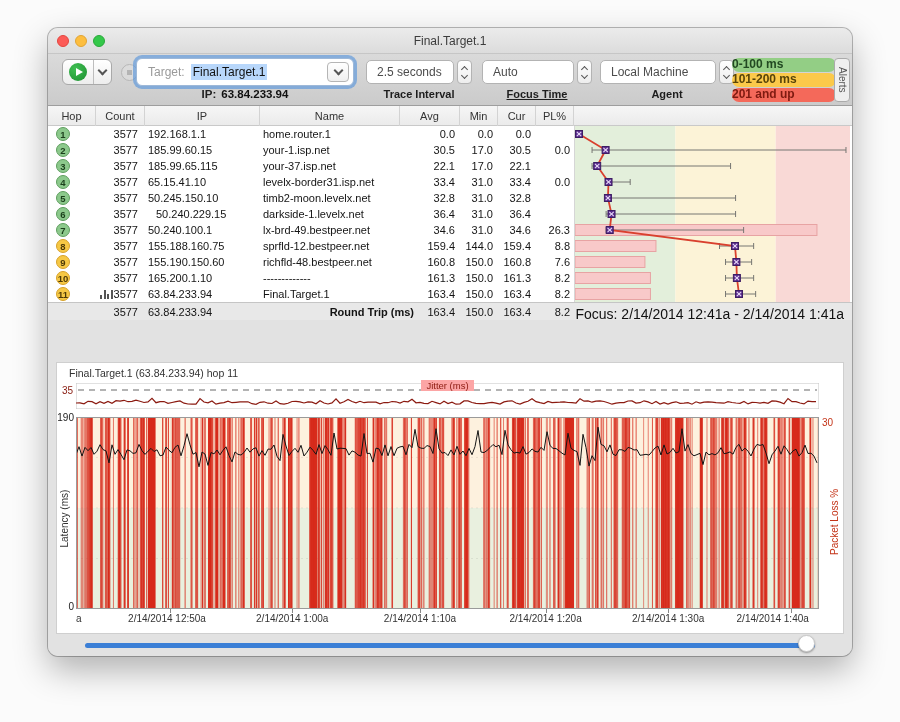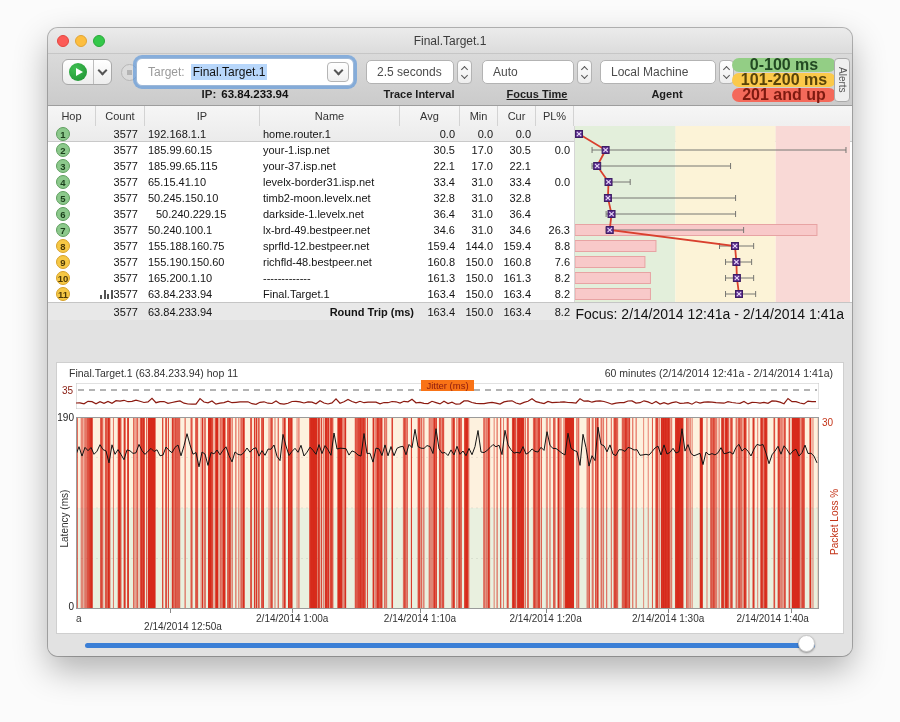--- a/index.html
+++ b/index.html
@@ -37,26 +37,26 @@
   .tool-caption { position:absolute; top:34px; font-size:11px; font-weight:bold; color:#1d1d1d; text-align:center; }
   .ipcap { position:absolute; left:88px; top:34px; width:218px; text-align:center; font-size:11.5px; font-weight:bold; color:#111; }
   .ipcap .iplbl { color:#222; margin-right:5px; }
   .select { position:absolute; top:6px; height:24px; background:#fff; border:1px solid #b3b3b3; border-radius:5px;
             font-size:12px; color:#4c4c4c; display:flex; align-items:center; padding-left:10px; }
   .stepper { position:absolute; top:6px; width:15px; height:24px; background:linear-gradient(#fff,#ededed);
              border:1px solid #b3b3b3; border-radius:4px; display:flex; flex-direction:column; align-items:center; justify-content:center; gap:1px; }
   .st-up { width:5px; height:5px; border-left:1.6px solid #555; border-top:1.6px solid #555; transform:rotate(45deg); }
   .st-dn { width:5px; height:5px; border-right:1.6px solid #555; border-bottom:1.6px solid #555; transform:rotate(45deg); }
   .legend { position:absolute; left:684px; top:4px; width:104px; display:flex; flex-direction:column; gap:1.5px; }
-  .pill { height:13.5px; border-radius:8px; font-size:16px; font-weight:bold; text-align:center; line-height:13.5px; }
+  .pill { height:13.5px; border-radius:8px; font-size:12px; font-weight:bold; text-align:left; line-height:13.5px; }
   .alerts-tab { position:absolute; left:786px; top:4px; width:16px; height:44px; background:#efefef; border:1px solid #ababab;
                 border-radius:4px; writing-mode:vertical-rl; text-align:center; font-size:10px; color:#555; line-height:14px; }
   
   .table { position:absolute; left:0; top:78px; width:100%; height:214px; background:#fff; }
-  .thead { position:absolute; left:0; top:0; width:100%; height:36px; background:linear-gradient(#f6f6f6,#ebebeb);
+  .thead { position:absolute; left:0; top:0; width:100%; height:20px; background:linear-gradient(#f6f6f6,#ebebeb);
            border-bottom:1px solid #c9c9c9; }
   .th { position:absolute; top:0; height:20px; line-height:20px; font-size:11px; color:#333; text-align:center;
         border-right:1px solid #d3d3d3; }
   .th-scale { position:absolute; top:0; right:0; left:526px; height:20px; line-height:20px; font-size:11px; color:#222;
               text-align:right; padding-right:8px; }
   .rows { position:absolute; left:0; top:0; width:100%; height:214px; }
   .trow { position:absolute; left:0; width:100%; height:16px; font-size:11px; color:#141414; }
   .cell { position:absolute; top:1.5px; white-space:nowrap; overflow:hidden; }
   .badge { position:absolute; left:8px; top:1px; width:14px; height:14px; border-radius:50%; font-size:9.5px; font-weight:bold;
            text-align:center; line-height:14px; }
@@ -69,21 +69,21 @@
               font-size:11px; color:#141414; }
   .tsummary .cell { top:2.5px; }
   .rt-label { font-weight:bold; }
   .focus-text { position:absolute; right:8px; top:2.5px; font-size:14px; color:#111; }
   
   .gap { position:absolute; left:0; top:292px; width:100%; height:42px; background:#e2e2e2; }
   .panel { position:absolute; left:8px; top:334px; width:788px; height:272px; background:#fff; border:1px solid #cfcfcf; }
   .pl-head { position:absolute; top:4px; font-size:10.5px; color:#333; }
   .jitter-wrap { position:absolute; left:19px; top:20px; width:743px; height:26px; }
   .jitter-label { position:absolute; left:0; right:0; top:-3px; text-align:center; font-size:9.5px; color:#8b1a10; pointer-events:none; }
-  .jitter-label span { background:#f97316; padding:0 5px; }
+  .jitter-label span { background:#fca5a5; padding:0 5px; }
   .ax { position:absolute; font-size:10px; color:#222; }
   .ax.red { color:#c43418; }
   .ylab { position:absolute; font-size:10px; color:#333; transform:rotate(-90deg); transform-origin:center; white-space:nowrap; }
   .ylab.red { color:#c43418; }
   .mainchart { position:absolute; left:19px; top:54px; width:743px; height:192px; }
   .xlabels { position:absolute; left:19px; top:248px; width:743px; height:14px; }
   .xlab { position:absolute; top:2px; font-size:10px; color:#333; white-space:nowrap; }
   .xtick { position:absolute; top:-2px; width:1px; height:4px; background:#888; }
   
   .slider-row { position:absolute; left:0; top:606px; width:100%; height:22px; background:#e2e2e2; }
@@ -387,21 +387,20 @@
       <div class="cell" style="left:437px;width:46px;text-align:right;">163.4</div>
       <div class="cell" style="left:476px;width:46px;text-align:right;">8.2</div>
       <div class="focus-text">Focus: 2/14/2014 12:41a - 2/14/2014 1:41a</div>
     </div>
   </div>
 
   <div class="gap"></div>
 
   <div class="panel">
     <div class="pl-head" style="left:12px;">Final.Target.1 (63.84.233.94) hop 11</div>
-    <div class="pl-head" style="right:10px;">60 minutes (2/14/2014 12:41a - 2/14/2014 1:41a)</div>
 
     <div class="ax" style="left:0;width:16px;top:22px;text-align:right;color:#8b2015;">35</div>
     <div class="jitter-wrap">
       <svg id="jittersvg" width="743" height="26">
           <rect x="0" y="0" width="743" height="26" fill="#fff" stroke="#c4c4c4"></rect>
           <line x1="2" y1="7" x2="741" y2="7" stroke="#9a9a9a" stroke-width="1.4" stroke-dasharray="6,5"></line>
           <path d="M0,20L4,19.9L8,20.8L12,18.3L16,18.7L20,20.8L24,18.6L28,20.4L32,18.4L36,20.2L40,17.7L44,18.2L48,17.3L52,18.7L56,18.4L60,17.1L64,18.3L68,19.5L72,18.9L76,15.3L80,19.7L84,18.6L88,18.5L92,20.4L96,19.5L100,18.7L104,18.0L108,20.2L112,21.0L116,21.1L120,21.1L124,15.6L128,19.0L132,19.9L136,18.0L140,21.1L144,20.2L148,19.6L152,18.1L156,19.7L160,19.3L164,18.9L168,18.9L172,18.8L176,20.7L180,21.3L184,19.3L188,18.8L192,20.2L196,20.5L200,18.0L204,20.7L208,21.2L212,20.3L216,18.5L220,18.3L224,18.9L228,20.0L232,18.9L236,19.1L240,20.8L244,17.7L248,20.0L252,21.0L256,19.9L260,15.9L264,20.2L268,18.7L272,16.4L276,18.5L280,19.8L284,18.3L288,19.7L292,19.1L296,19.2L300,19.1L304,20.9L308,19.5L312,19.7L316,18.5L320,18.8L324,20.1L328,18.3L332,18.8L336,16.3L340,19.8L344,19.4L348,20.3L352,20.6L356,18.3L360,19.6L364,20.9L368,18.2L372,20.6L376,19.1L380,21.2L384,20.8L388,17.9L392,17.9L396,19.5L400,20.4L404,20.6L408,20.7L412,19.9L416,19.3L420,20.2L424,21.1L428,18.9L432,18.2L436,17.8L440,20.0L444,21.1L448,19.4L452,18.2L456,15.7L460,18.7L464,19.7L468,20.6L472,18.4L476,19.6L480,19.4L484,19.2L488,18.8L492,19.5L496,19.6L500,20.0L504,15.7L508,18.2L512,17.9L516,19.2L520,18.1L524,17.9L528,18.5L532,19.7L536,21.2L540,20.1L544,19.7L548,19.6L552,18.0L556,17.9L560,20.1L564,19.7L568,17.8L572,18.9L576,20.7L580,18.4L584,21.1L588,19.6L592,21.1L596,19.7L600,18.8L604,20.4L608,20.2L612,19.7L616,21.2L620,18.8L624,20.1L628,19.1L632,18.8L636,19.2L640,19.6L644,19.9L648,20.2L652,18.7L656,19.5L660,20.0L664,20.4L668,18.4L672,20.9L676,19.4L680,19.5L684,20.1L688,19.3L692,20.3L696,17.9L700,18.1L704,19.1L708,20.7L712,15.5L716,18.7L720,18.7L724,20.0L728,20.9L732,18.1L736,18.6L740,18.7" fill="none" stroke="#8b1a10" stroke-width="1.2"></path>
         </svg>
       <div class="jitter-label"><span>Jitter (ms)</span></div>
     </div>
@@ -742,21 +741,21 @@
         <line x1="493.1996302912012" y1="0" x2="493.1996302912012" y2="192" stroke="#d7291a" stroke-width="3" opacity="0.69"></line>
         <line x1="698.0806382223964" y1="0" x2="698.0806382223964" y2="192" stroke="#d7291a" stroke-width="1" opacity="0.95"></line>
         <line x1="268.38166468800046" y1="0" x2="268.38166468800046" y2="192" stroke="#d7291a" stroke-width="1" opacity="0.70"></line>
         <line x1="269.5492172045633" y1="0" x2="269.5492172045633" y2="192" stroke="#d7291a" stroke-width="1" opacity="0.99"></line>
         <line x1="567.6385736293159" y1="0" x2="567.6385736293159" y2="192" stroke="#d7291a" stroke-width="1" opacity="0.52"></line>
         <path d="M0,37.6L3,29.7L6,39.1L9,30.4L12,33.7L15,30.5L18,37.3L21,34.2L24,27.7L27,32.6L30,33.9L33,45.9L36,27.8L39,37.3L42,32.6L45,37.5L48,42.7L51,32.9L54,33.8L57,36.4L60,35.8L63,27.4L66,33.7L69,37.4L72,34.2L75,31.4L78,34.5L81,32.8L84,38.8L87,38.0L90,30.0L93,33.3L96,35.7L99,30.3L102,28.0L105,38.8L108,28.8L111,16.7L114,27.8L117,37.2L120,35.5L123,49.8L126,35.0L129,37.1L132,48.4L135,35.5L138,36.9L141,33.0L144,37.8L147,33.3L150,29.8L153,38.5L156,44.9L159,34.9L162,37.4L165,38.0L168,35.5L171,31.0L174,35.2L177,31.9L180,30.8L183,39.1L186,33.6L189,38.3L192,32.1L195,32.2L198,28.0L201,39.3L204,43.6L207,17.4L210,29.0L213,38.5L216,34.4L219,31.3L222,35.3L225,28.3L228,39.0L231,35.2L234,30.2L237,33.3L240,37.3L243,27.6L246,36.6L249,28.6L252,32.7L255,38.3L258,16.0L261,32.0L264,31.2L267,31.4L270,31.7L273,38.1L276,33.9L279,35.2L282,38.0L285,39.1L288,16.5L291,36.5L294,36.3L297,45.1L300,31.1L303,31.9L306,38.5L309,27.9L312,38.8L315,29.6L318,38.7L321,31.3L324,29.9L327,29.3L330,37.8L333,27.4L336,30.7L339,12.4L342,29.6L345,31.2L348,31.4L351,28.6L354,29.5L357,36.5L360,11.7L363,31.7L366,36.1L369,35.5L372,38.6L375,32.9L378,37.9L381,29.3L384,37.3L387,34.0L390,38.7L393,31.4L396,37.7L399,29.6L402,13.5L405,35.0L408,35.6L411,33.5L414,30.6L417,27.5L420,29.8L423,28.2L426,37.6L429,13.3L432,27.9L435,32.8L438,36.1L441,35.3L444,36.1L447,29.6L450,37.1L453,35.5L456,31.9L459,34.4L462,35.0L465,30.3L468,33.4L471,14.7L474,28.5L477,31.4L480,31.5L483,33.8L486,36.2L489,38.0L492,16.2L495,31.3L498,33.4L501,34.6L504,48.4L507,17.3L510,30.6L513,49.1L516,38.7L519,43.6L522,10.2L525,27.4L528,28.8L531,34.8L534,27.9L537,37.2L540,38.6L543,32.7L546,32.8L549,34.4L552,30.4L555,31.3L558,33.0L561,32.7L564,38.3L567,37.9L570,37.3L573,38.1L576,34.6L579,31.0L582,29.1L585,38.0L588,27.9L591,37.0L594,35.4L597,31.3L600,36.0L603,34.7L606,11.7L609,34.1L612,27.6L615,36.5L618,38.8L621,37.6L624,36.3L627,47.6L630,35.1L633,37.8L636,36.6L639,37.9L642,35.8L645,30.7L648,36.7L651,36.1L654,34.9L657,37.2L660,30.3L663,27.4L666,34.1L669,31.1L672,34.2L675,39.0L678,32.0L681,27.4L684,28.4L687,27.5L690,36.0L693,46.7L696,37.8L699,34.0L702,29.3L705,37.2L708,28.8L711,32.6L714,37.5L717,33.9L720,32.2L723,39.1L726,35.6L729,28.1L732,36.5L735,36.2L738,39.1L741,45.9" fill="none" stroke="#141414" stroke-width="1"></path>
         <rect x="0.5" y="0.5" width="742" height="191" fill="none" stroke="#9a9a9a"></rect>
       </svg>
     <div class="xlabels" id="xlabels">
         <div class="xlab" style="left: 0px;">a</div>
-        <div class="xlab" style="left: 107px; transform: translateX(-50%); margin-top: 8px;">2/14/2014 12:50a</div>
+        <div class="xlab" style="left: 91px; transform: translateX(-50%);">2/14/2014 12:50a</div>
         <div class="xtick" style="left: 94.361px;"></div>
         <div class="xlab" style="left: 216.213px; transform: translateX(-50%);">2/14/2014 1:00a</div>
         <div class="xtick" style="left: 216.213px;"></div>
         <div class="xlab" style="left: 344.009px; transform: translateX(-50%);">2/14/2014 1:10a</div>
         <div class="xtick" style="left: 344.009px;"></div>
         <div class="xlab" style="left: 469.576px; transform: translateX(-50%);">2/14/2014 1:20a</div>
         <div class="xtick" style="left: 469.576px;"></div>
         <div class="xlab" style="left: 592.171px; transform: translateX(-50%);">2/14/2014 1:30a</div>
         <div class="xtick" style="left: 592.171px;"></div>
         <div class="xlab" style="left: 714.766px; transform: translateX(-75%);">2/14/2014 1:40a</div>

